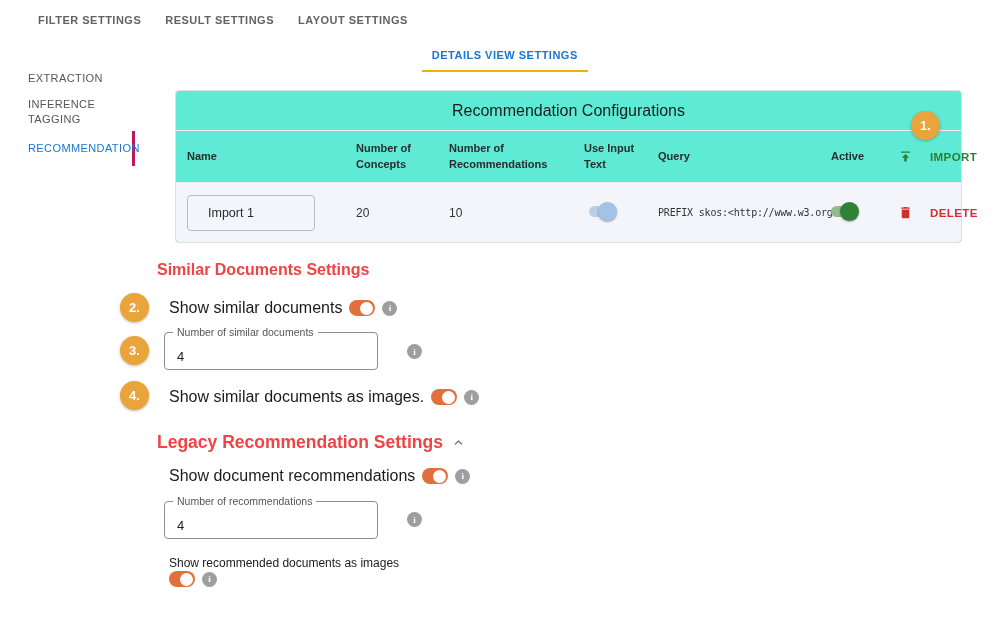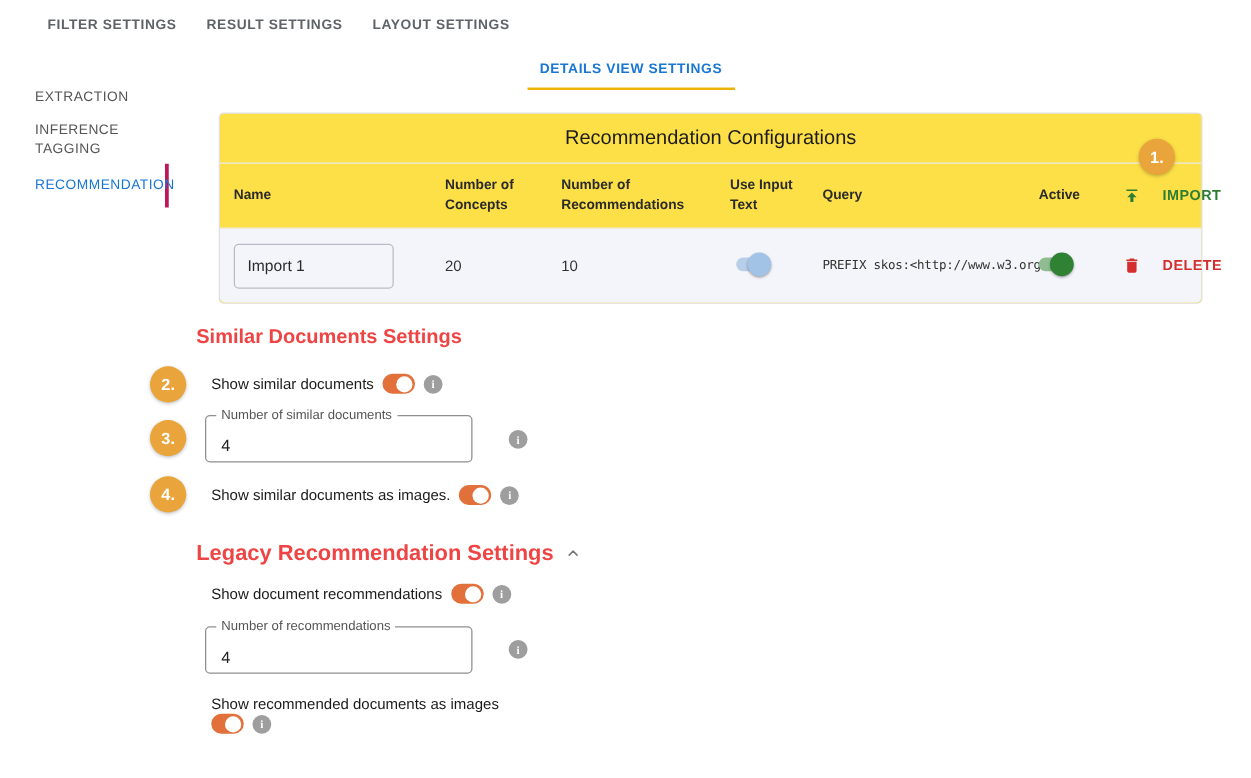--- a/index.html
+++ b/index.html
@@ -14,31 +14,31 @@
   .tab.active { color:#1976d2; border-bottom:2px solid #eab308;margin-top:35px; }
 
   
   .side-item { position:absolute; left:28px; width:107px; text-align:left;
                font-size:11px; line-height:1.35; font-weight:400; letter-spacing:.4px;
                color:#555; cursor:pointer; }
   .side-item.active { color:#1976d2; border-right:3px solid #be185d; padding:10px 0; }
 
   
   .card { position:absolute; left:175px; top:90px; width:787px; height:153px;
-          background:#fde047; border:1px solid #e0e0e0; border-radius:4px; }
+          background:#5eead4; border:1px solid #e0e0e0; border-radius:4px; }
   .card-title { height:40px; display:flex; align-items:center; justify-content:center;
                 font-size:16px; color:#1c1c1c; border-bottom:1px solid #ececec; }
   .tgrid { display:grid; grid-template-columns:169px 93px 135px 74px 173px 67px 1fr;
            padding:0 11px; align-items:center; }
   .thead { height:52px; border-bottom:1px solid #ececec; font-size:11px; font-weight:700;
            color:#2b2b2b; line-height:1.45; }
   .trow  { height:59px; background:#f4f5fb; font-size:12px; color:#333;
            border-bottom-left-radius:4px; border-bottom-right-radius:4px; }
   .name-input { width:128px; height:36px; border:1px solid #b9bcc6; border-radius:4px;
-                background:transparent; padding:0 10px; font-size:12.5px; color:#2b2b2b;
+                background:transparent; padding:0 20px; font-size:12.5px; color:#2b2b2b;
                 font-family:"Liberation Sans", sans-serif; }
   .query-cell { font-family:"DejaVu Sans Mono", monospace; font-size:10px; letter-spacing:-.2px;
                 color:#333; white-space:nowrap; overflow:visible; }
   .action-btn { display:inline-flex; align-items:center; gap:17px; background:none; border:none;
                 font-family:"Liberation Sans", sans-serif; font-size:11.5px; font-weight:700;
                 letter-spacing:.4px; cursor:pointer; padding:0; }
   .import-btn { color:#2e7d32; }
   .delete-btn { color:#d32f2f; }
 
   
@@ -63,21 +63,21 @@
 
   
   .badge { position:absolute; width:29px; height:29px; border-radius:50%; background:#e9a43b;
            color:#fff; font-size:13px; font-weight:700; display:flex; align-items:center;
            justify-content:center; box-shadow:0 1px 3px rgba(0,0,0,.25); z-index:10; }
 
   
   .section-h { position:absolute; color:#ef4444; font-weight:700; display:flex;
                align-items:center; gap:8px; }
   .toggle-row { position:absolute; display:flex; align-items:center; gap:7px;
-                font-size:12px; color:#1b1b1b; }
+                font-size:16px; color:#1b1b1b; }
 
   
   .ofield { position:absolute; width:214px; height:38px; border:1px solid #8f8f8f;
             border-radius:4px; background:#fff; }
   .ofield .flabel { position:absolute; top:-7px; left:8px; background:#fff; padding:0 4px;
                     font-size:10.5px; color:#555; white-space:nowrap; }
   .ofield input { width:100%; height:100%; border:none; background:transparent; outline:none;
                   padding:10px 0 0 12px; font-size:13px; color:#222;
                   font-family:"Liberation Sans", sans-serif; }
   .field-info { position:absolute; }

